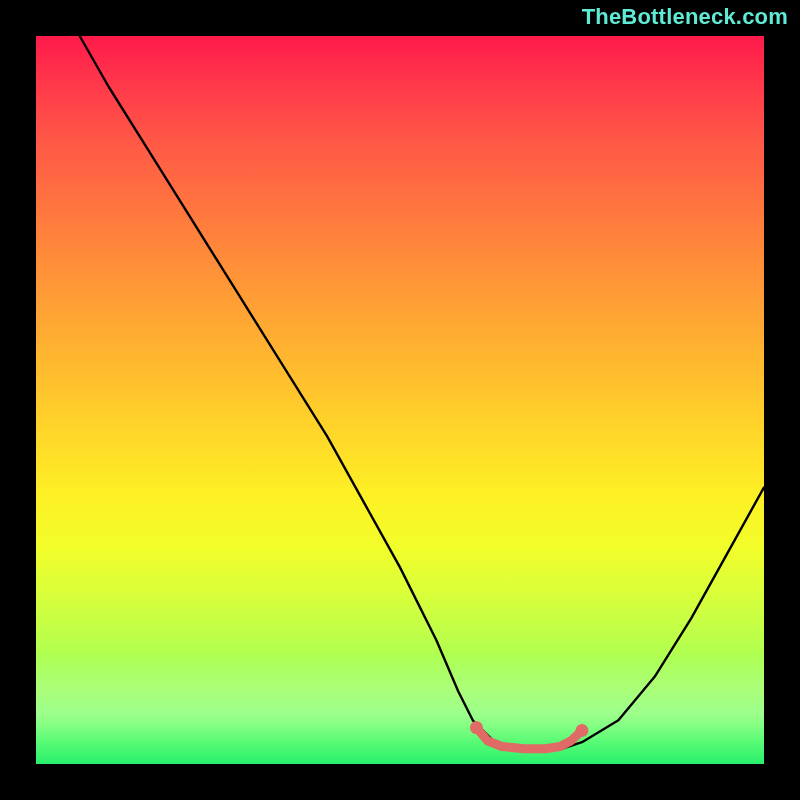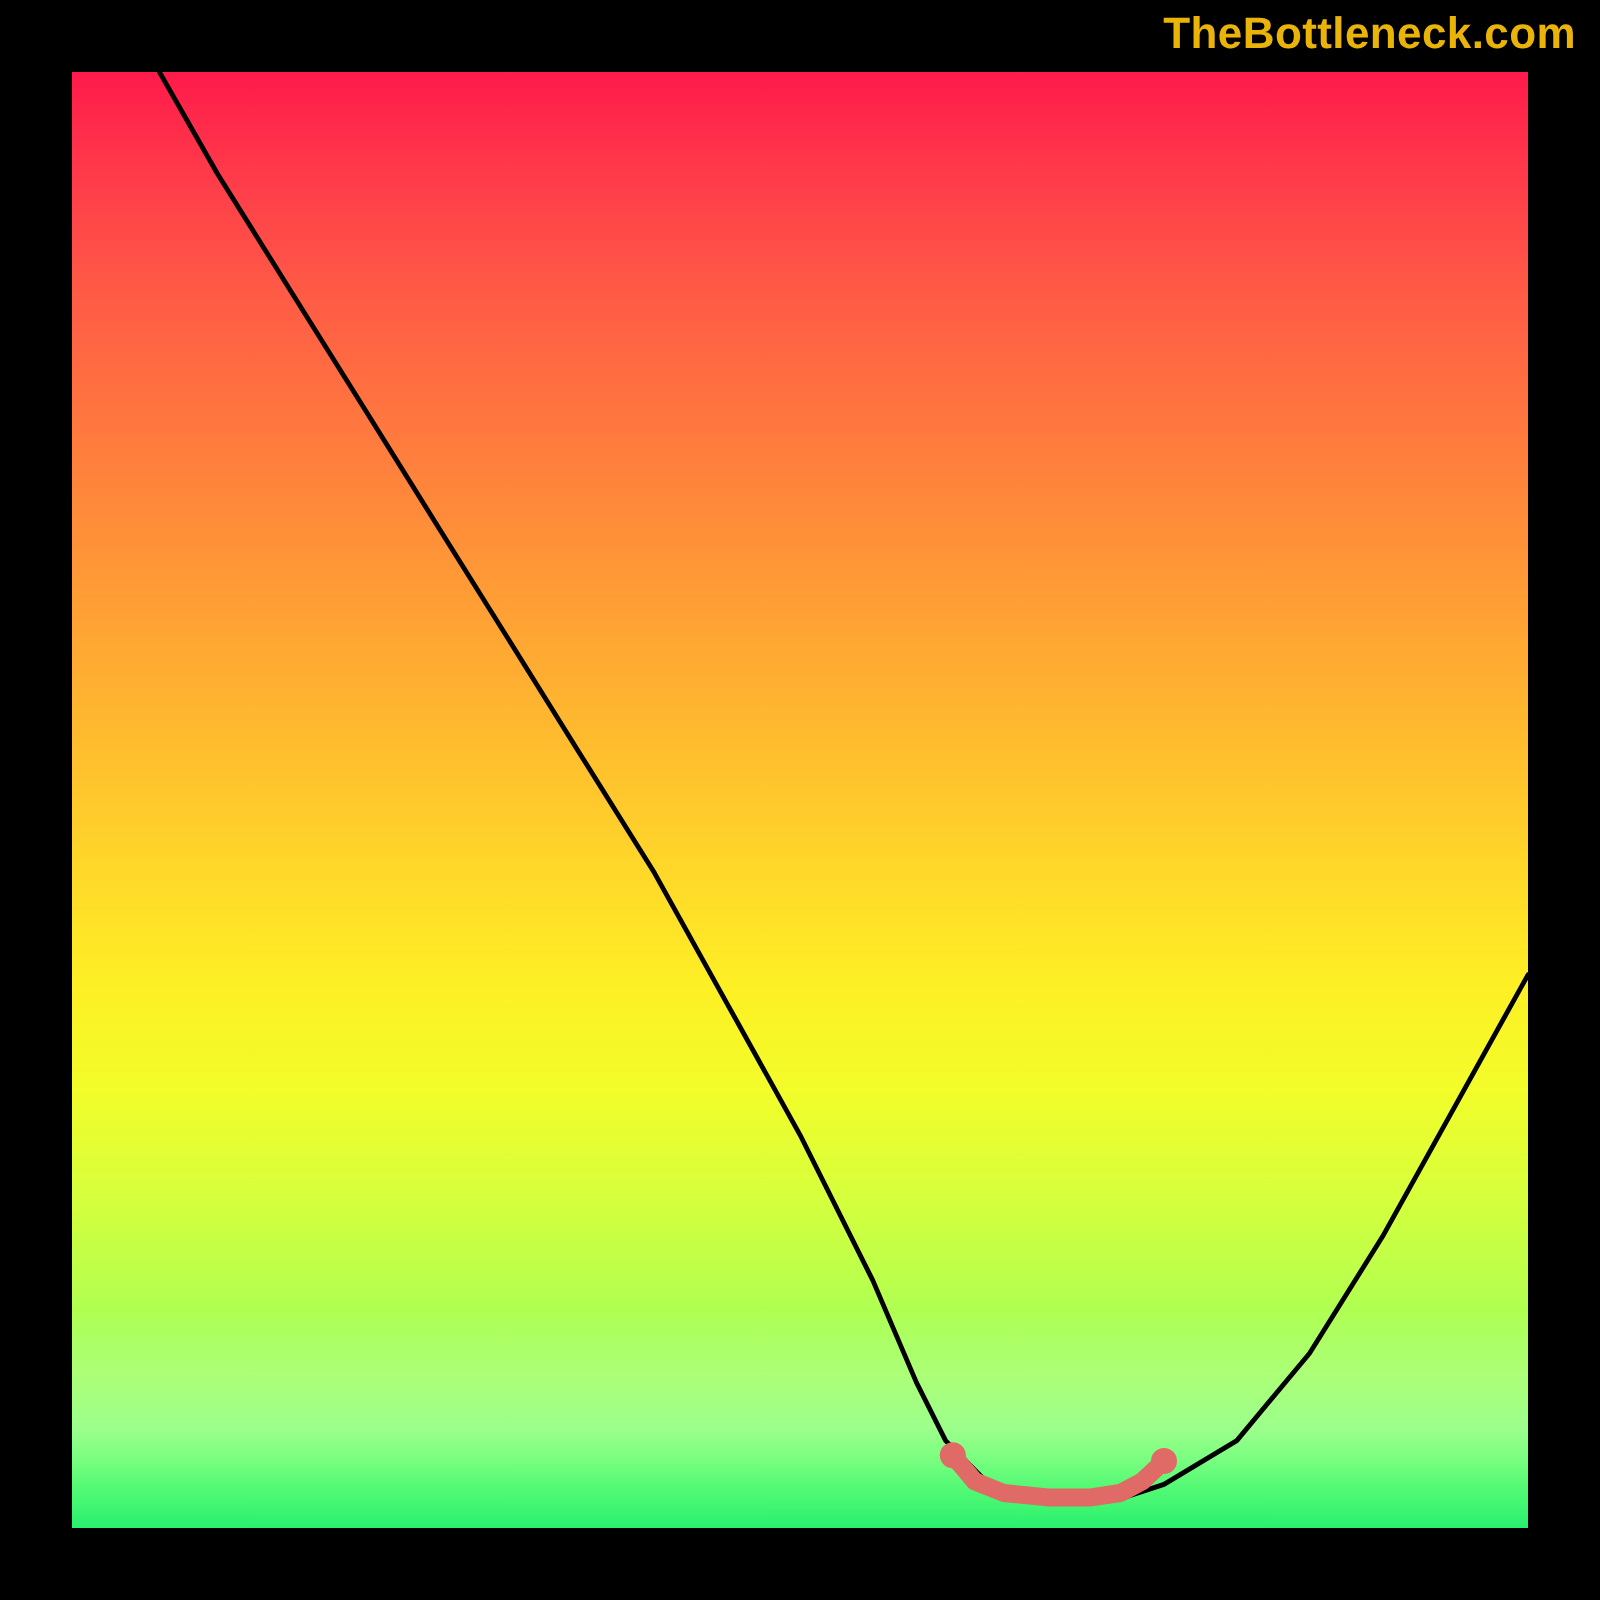--- a/index.html
+++ b/index.html
@@ -16,21 +16,21 @@
     left: 0;
     top: 0;
     width: 800px;
     height: 800px;
     background: #000;
   }
   .watermark {
     position: absolute;
     top: 4px;
     right: 12px;
-    color: #eab308;
+    color: #5eead4;
     font-size: 22px;
     font-weight: 600;
     letter-spacing: 0.2px;
     user-select: none;
   }
   .plot {
     position: absolute;
     left: 36px;
     top: 36px;
     width: 728px;

